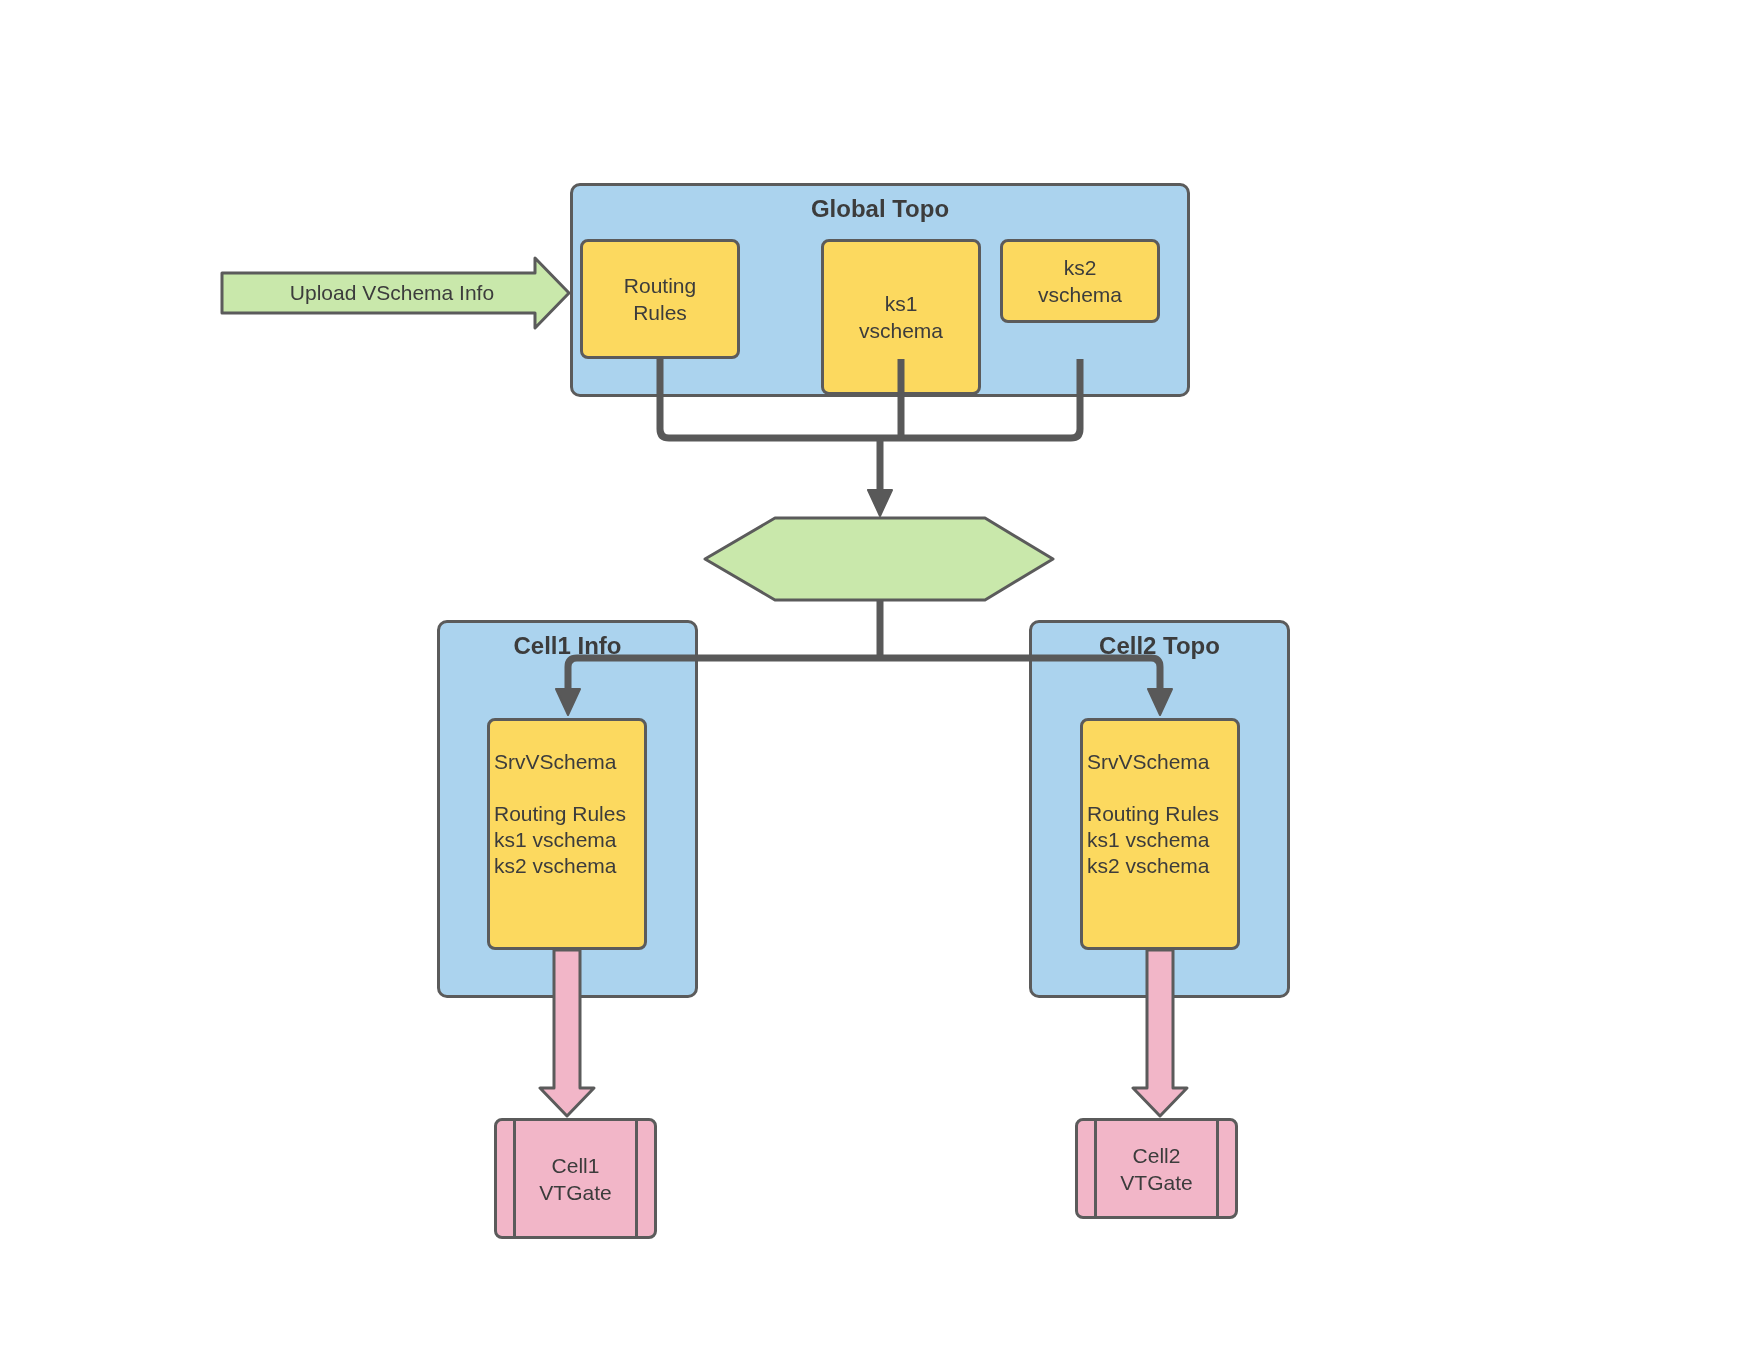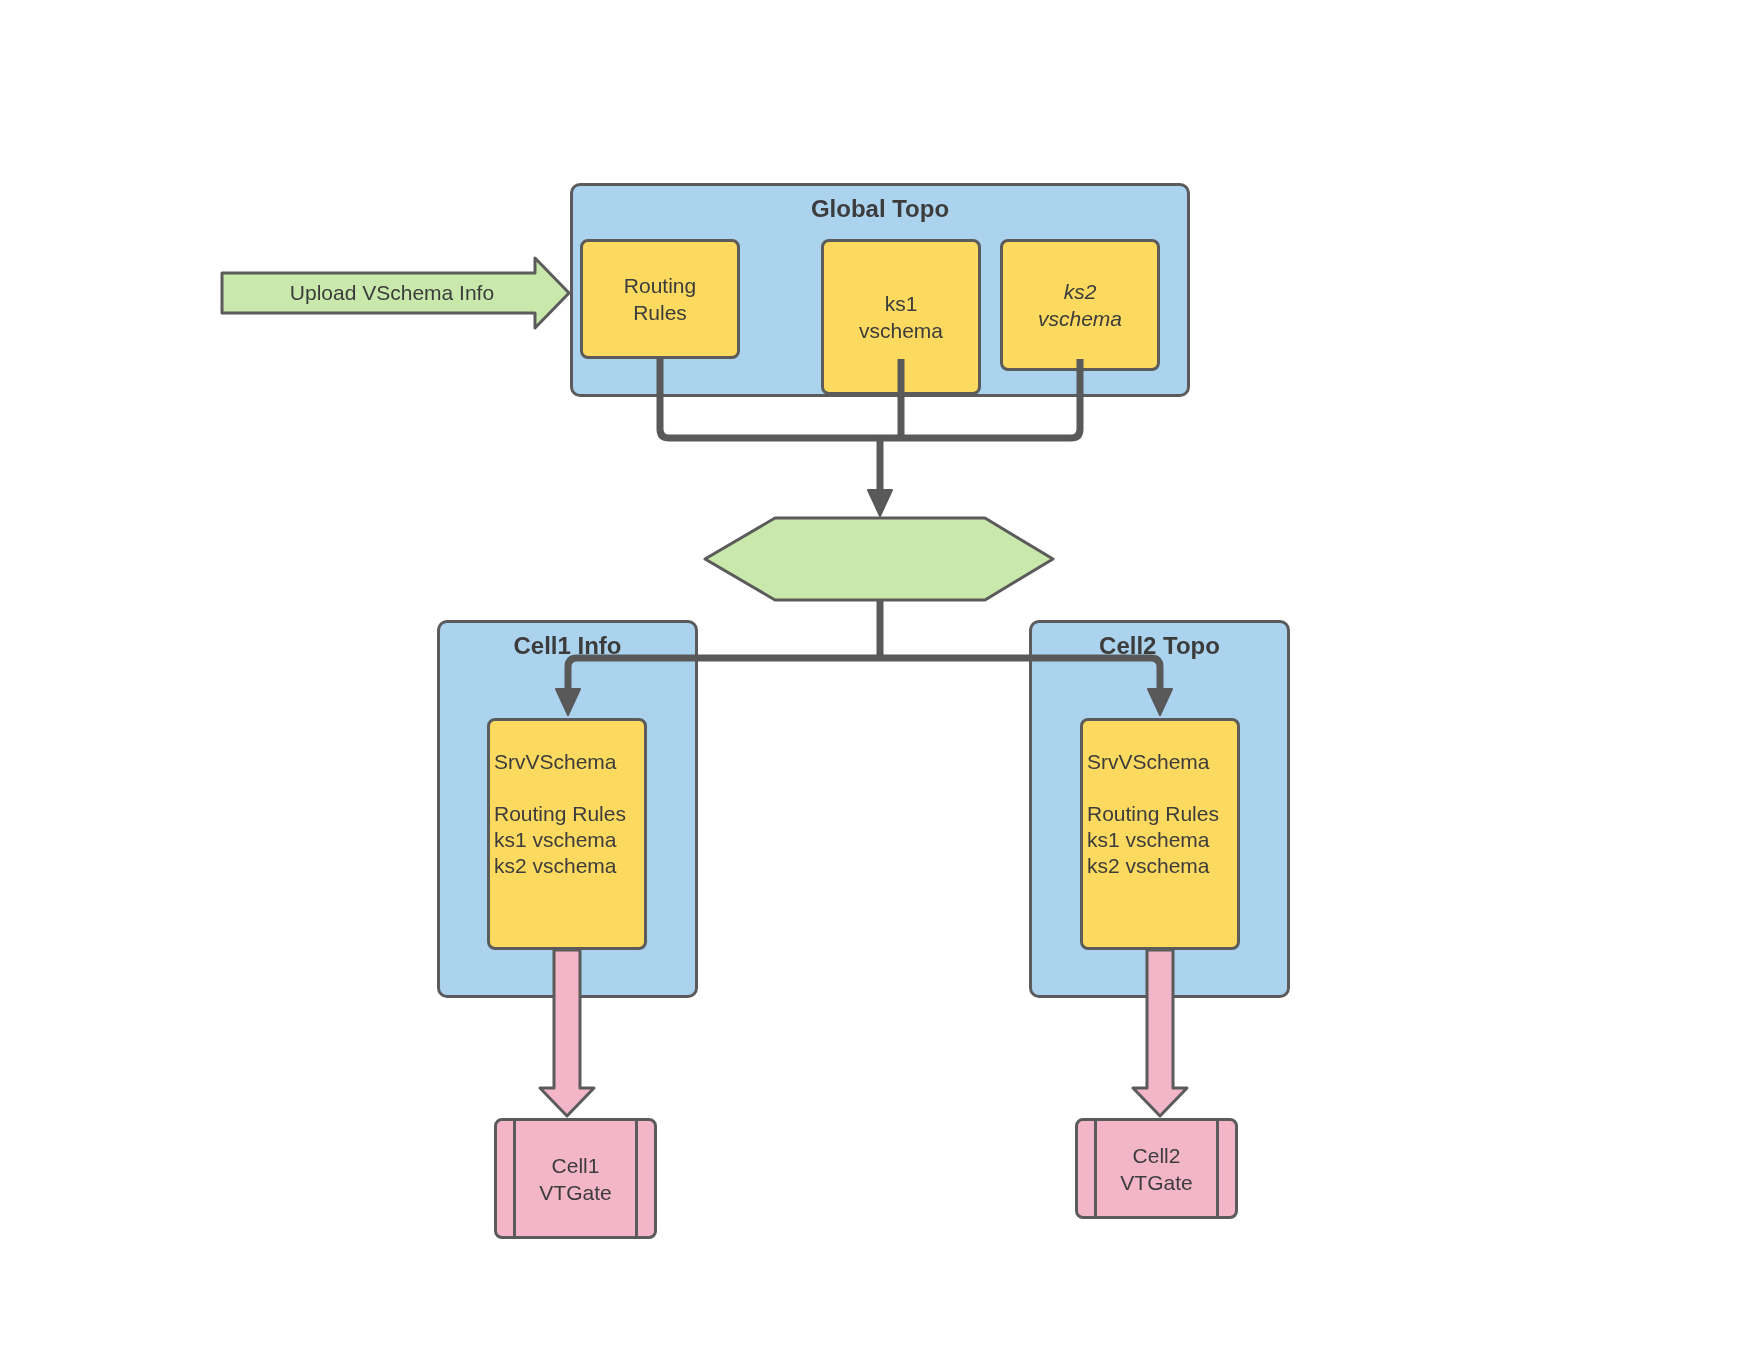--- a/index.html
+++ b/index.html
@@ -82,21 +82,21 @@
     <div class="box-title">Global Topo</div>
   </div>
   <div class="box node-box" style="left:580px;top:239px;width:160px;height:120px;">
     <div class="center-label">Routing
 Rules</div>
   </div>
   <div class="box node-box" style="left:821px;top:239px;width:160px;height:156px;padding-left:18px;">
     <div class="center-label">ks1
 vschema</div>
   </div>
-  <div class="box node-box" style="left:1000px;top:239px;width:160px;height:132px;font-style:italic;">
+  <div class="box node-box" style="left:1000px;top:239px;width:160px;height:84px;">
     <div class="center-label">ks2
 vschema</div>
   </div>
 
 
   <div class="box container-box" style="left:437px;top:620px;width:261px;height:378px;">
     <div class="box-title">Cell1 Info</div>
   </div>
   <div class="box node-box" style="left:487px;top:718px;width:160px;height:232px;">
     <div class="left-label">SrvVSchema

